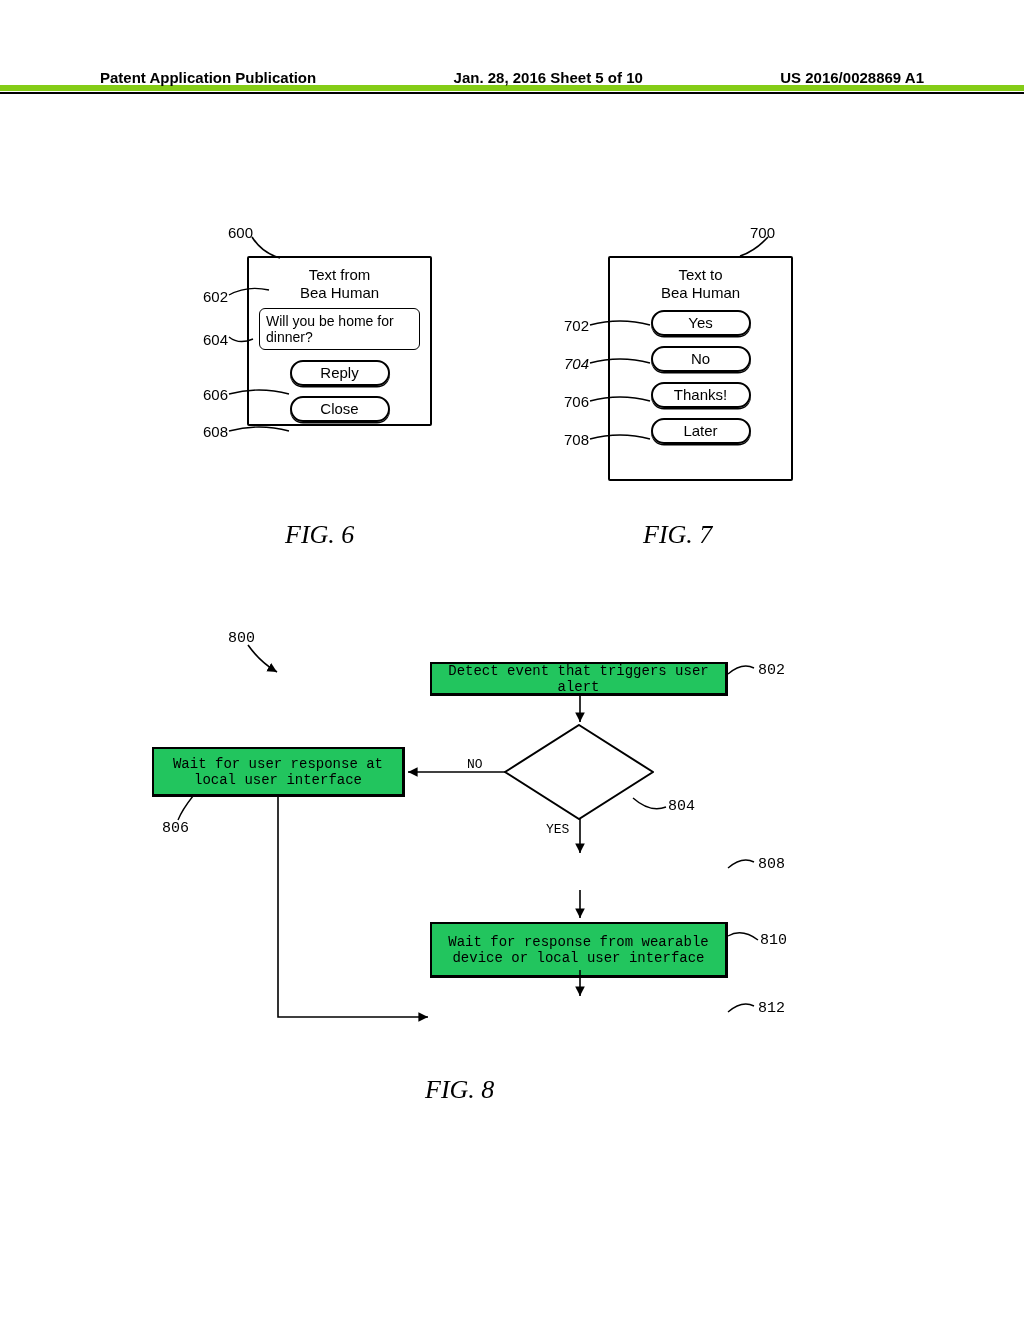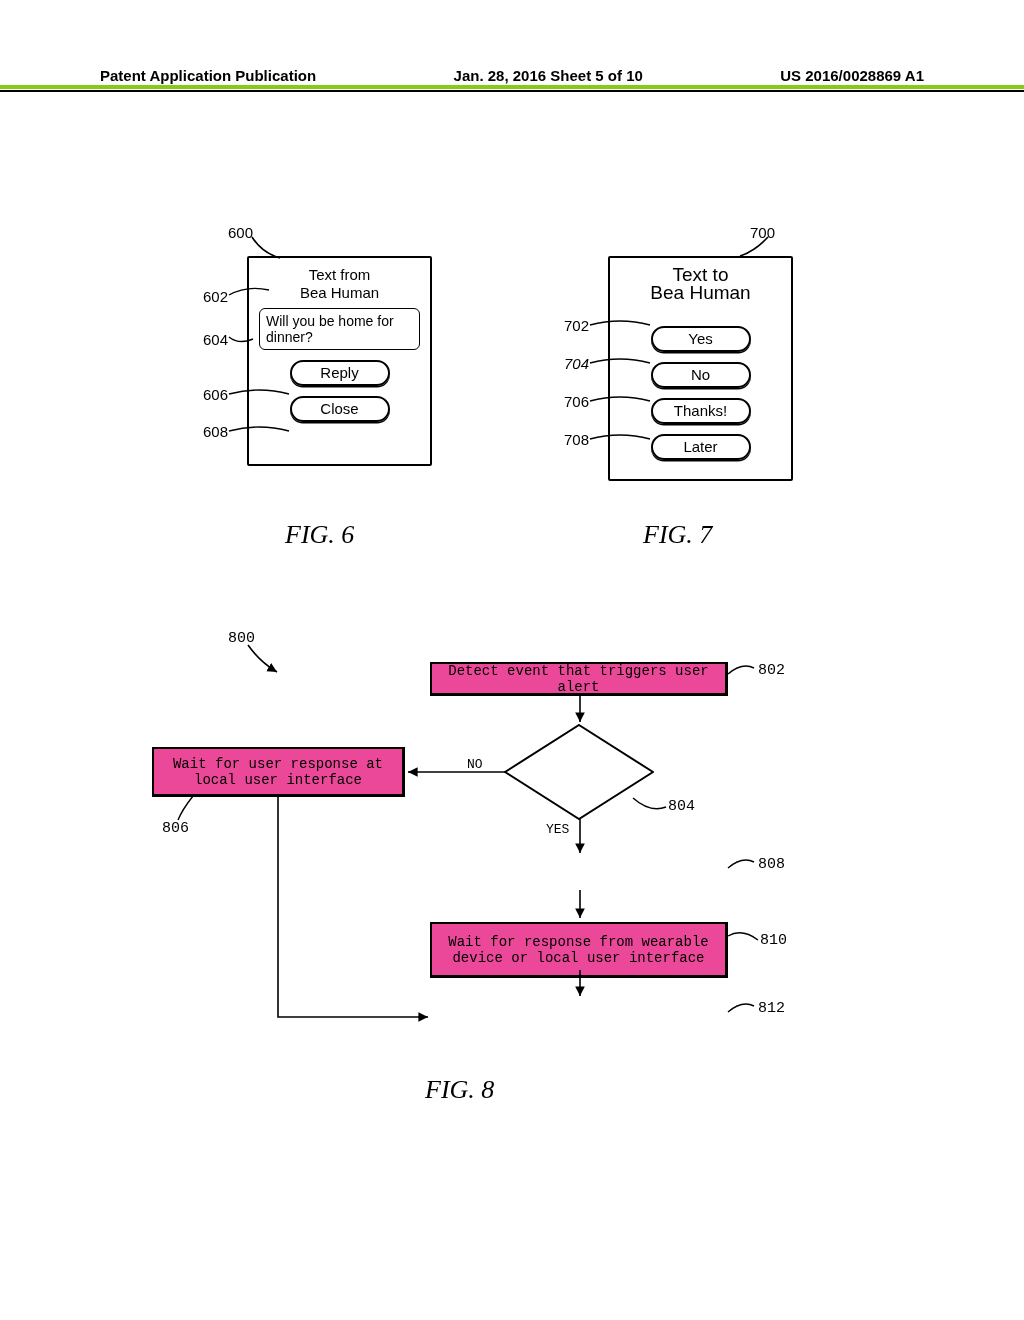--- a/index.html
+++ b/index.html
@@ -8,21 +8,21 @@
     background: #fff;
     width: 1024px;
     height: 1320px;
     position: relative;
   }
   .header {
     position: absolute;
     top: 85px;
     left: 0;
     width: 1024px;
-    border-top: 4px solid #84cc16;
+    border-top: 6px solid #84cc16;
     padding-top: 0;
   }
   .header-row {
     display: flex;
     justify-content: space-between;
     padding: 0 100px 4px 100px;
     font-size: 15px;
     font-weight: bold;
     margin-top: -22px;
   }
@@ -30,21 +30,21 @@
     border-bottom: 2px solid #000;
     margin-top: 2px;
   }
 
   
   .panel6 {
     position: absolute;
     left: 247px;
     top: 256px;
     width: 185px;
-    height: 210px;
+    height: 170px;
     border: 2px solid #000;
     border-radius: 2px;
     padding: 8px 10px;
     text-align: center;
   }
   .panel6 .title { font-size: 15px; line-height: 18px; margin-bottom: 6px; }
   .panel6 .msg {
     border: 1.5px solid #000;
     border-radius: 6px;
     text-align: left;
@@ -70,21 +70,21 @@
     position: absolute;
     left: 608px;
     top: 256px;
     width: 185px;
     height: 225px;
     border: 2px solid #000;
     border-radius: 2px;
     padding: 8px 10px;
     text-align: center;
   }
-  .panel7 .title { font-size: 19px; line-height: 18px; margin-bottom: 24px; }
+  .panel7 .title { font-size: 15px; line-height: 18px; margin-bottom: 8px; }
 
   
   .ref {
     position: absolute;
     font-size: 15px;
   }
   
   svg.leader { position: absolute; overflow: visible; }
 
   
@@ -102,21 +102,21 @@
     position: absolute;
     border: 2px solid #000;
     border-right-width: 3px;
     border-bottom-width: 3px;
     font-size: 14px;
     text-align: center;
     display: flex;
     align-items: center;
     justify-content: center;
     padding: 6px 10px;
-    background: #ec4899;
+    background: #22c55e;
   }
   .diamond {
     position: absolute;
     width: 150px;
     height: 96px;
   }
   .diamond-inner {
     width: 100%;
     height: 100%;
     display: flex;

